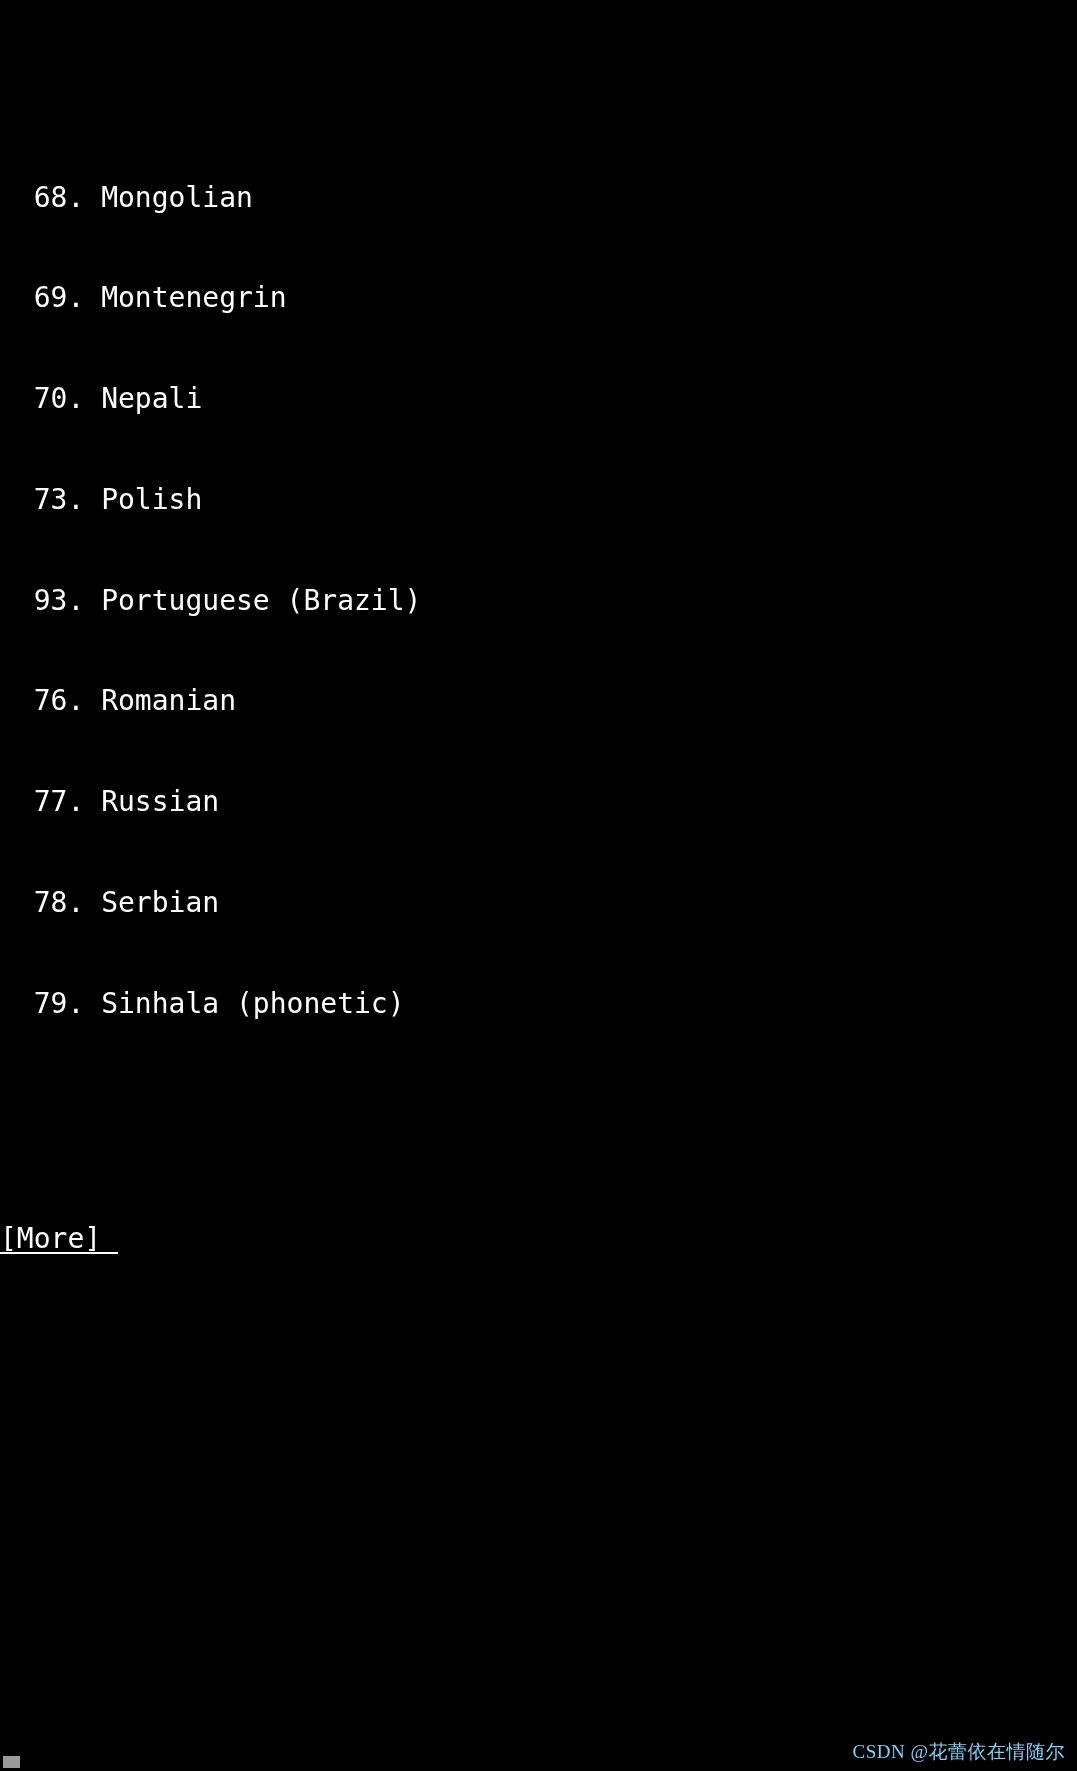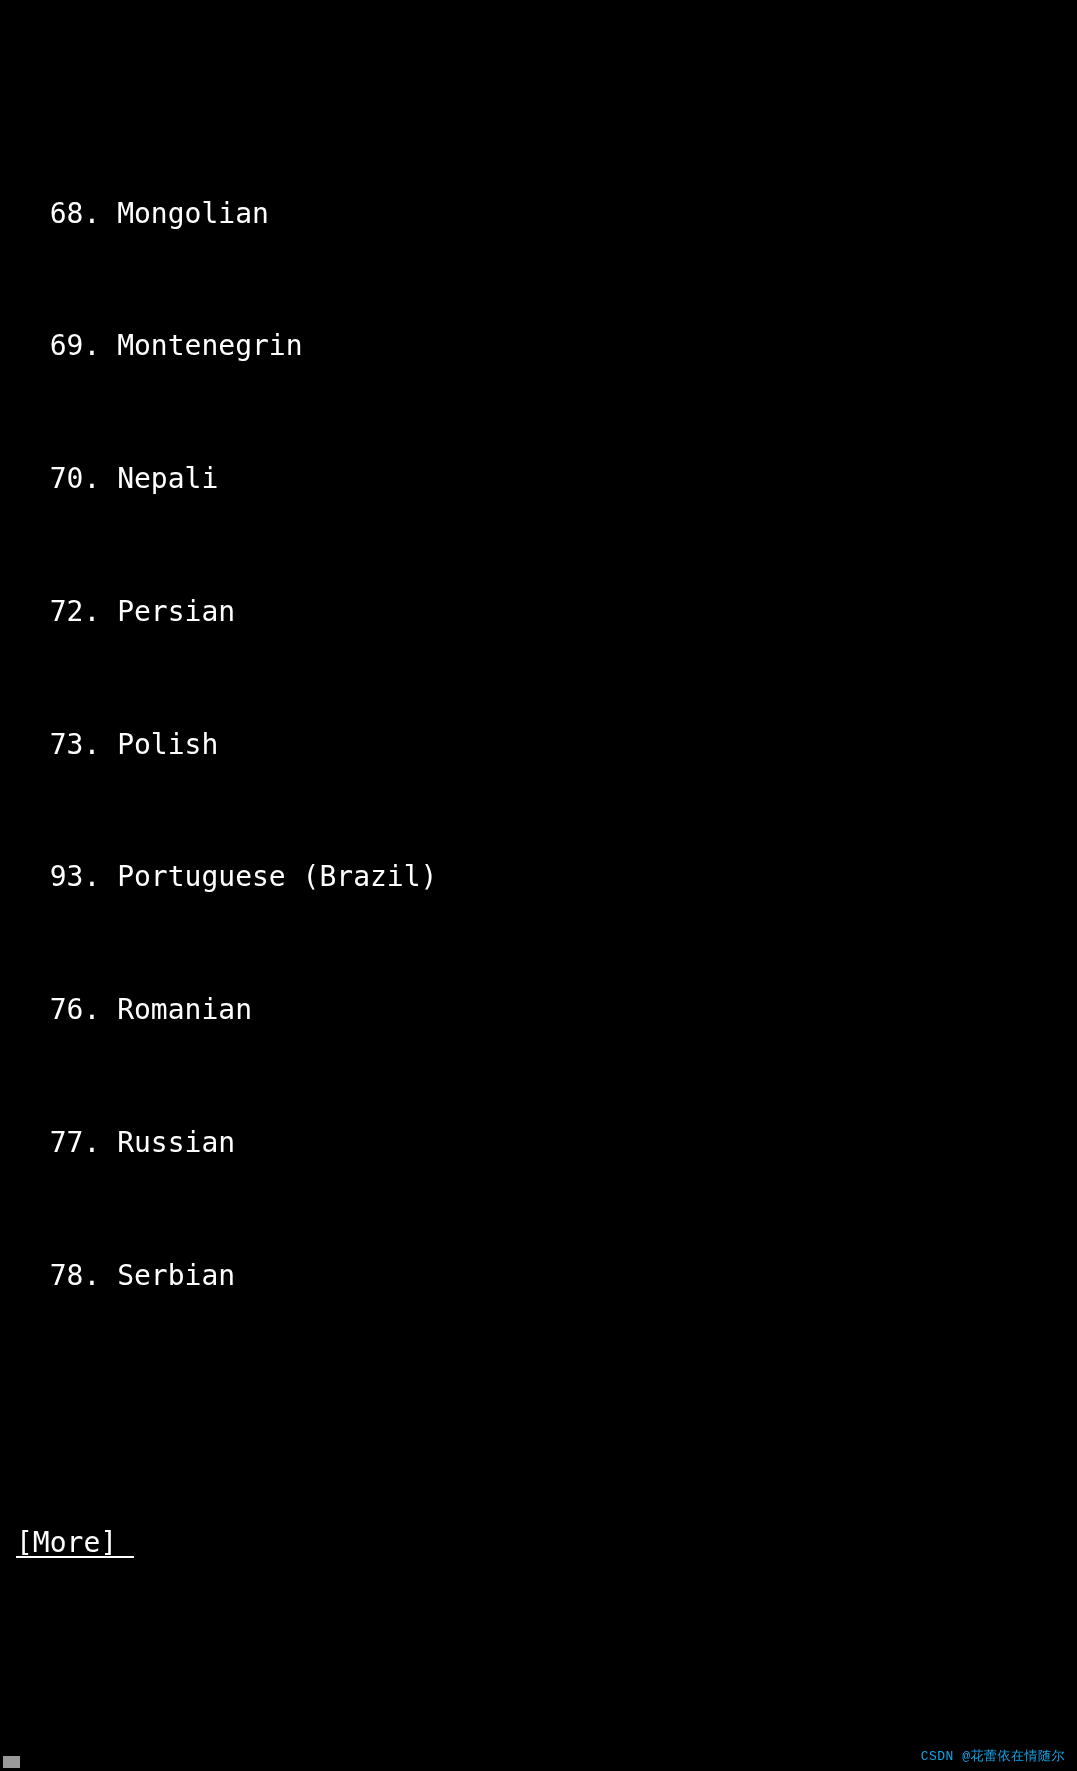--- a/index.html
+++ b/index.html
@@ -27,21 +27,21 @@
     color: #ffffff;
     letter-spacing: 0px;
     white-space: pre;
     -webkit-font-smoothing: none;
   }
 
   .row {
     height: 33.6px;
     white-space: pre;
     padding: 0;
-    margin: 16px;
+    margin: 0;
   }
 
   .blank { height: 33.6px; }
 
   
   .prompt {
     text-decoration: underline;
     text-underline-offset: 4px;
   }
 
@@ -53,43 +53,43 @@
     width: 17px;
     height: 12px;
     background: #9a9a9a;
   }
 
   
   #watermark {
     position: absolute;
     right: 12px;
     bottom: 6px;
-    color: #0ea5e9;
-    font-family: Liberation Mono, monospace;
-    font-size: 13px;
+    color: #7dd3fc;
+    font-family: Liberation Serif, serif;
+    font-size: 19px;
     letter-spacing: 0.5px;
     white-space: pre;
   }
 </style>
 </head>
 <body>
 
 <div id="terminal">
 
   
   <div>
     <div class="row">  68. Mongolian</div>
     <div class="row">  69. Montenegrin</div>
     <div class="row">  70. Nepali</div>
-    <div class="row">  72. Persian</div>
     <div class="row">  73. Polish</div>
     <div class="row">  93. Portuguese (Brazil)</div>
     <div class="row">  76. Romanian</div>
     <div class="row">  77. Russian</div>
     <div class="row">  78. Serbian</div>
+    <div class="row">  79. Sinhala (phonetic)</div>
   </div>
 
   
   <div class="row"><span class="prompt">[More] </span></div>
 
   <div class="row blank"></div>
 
   
   
 

